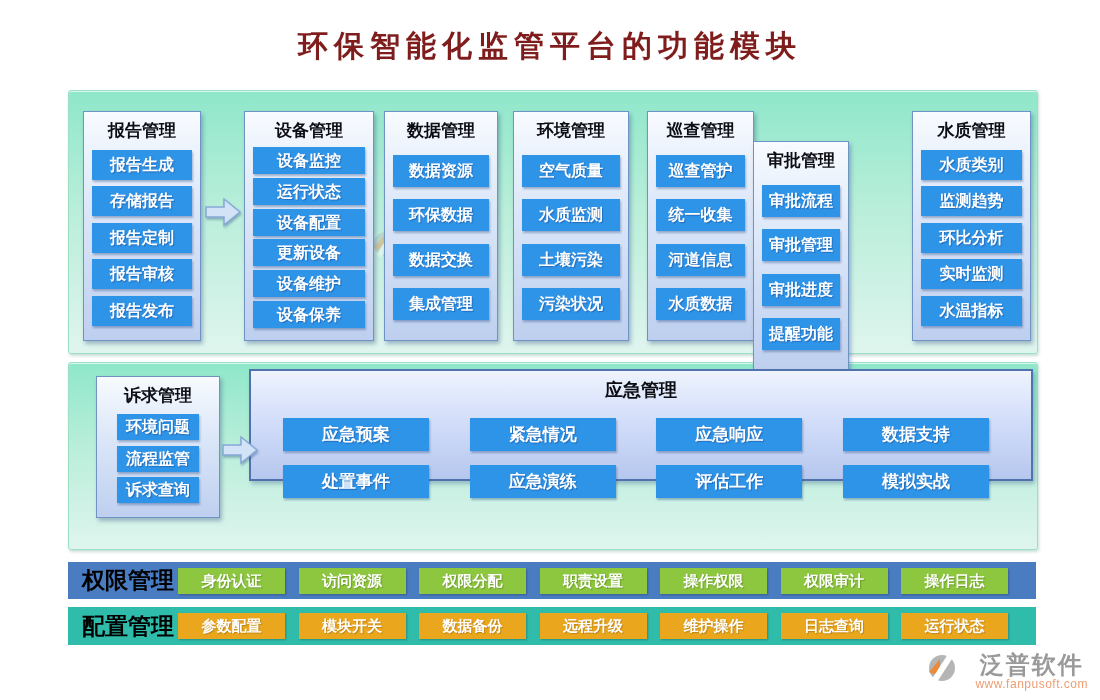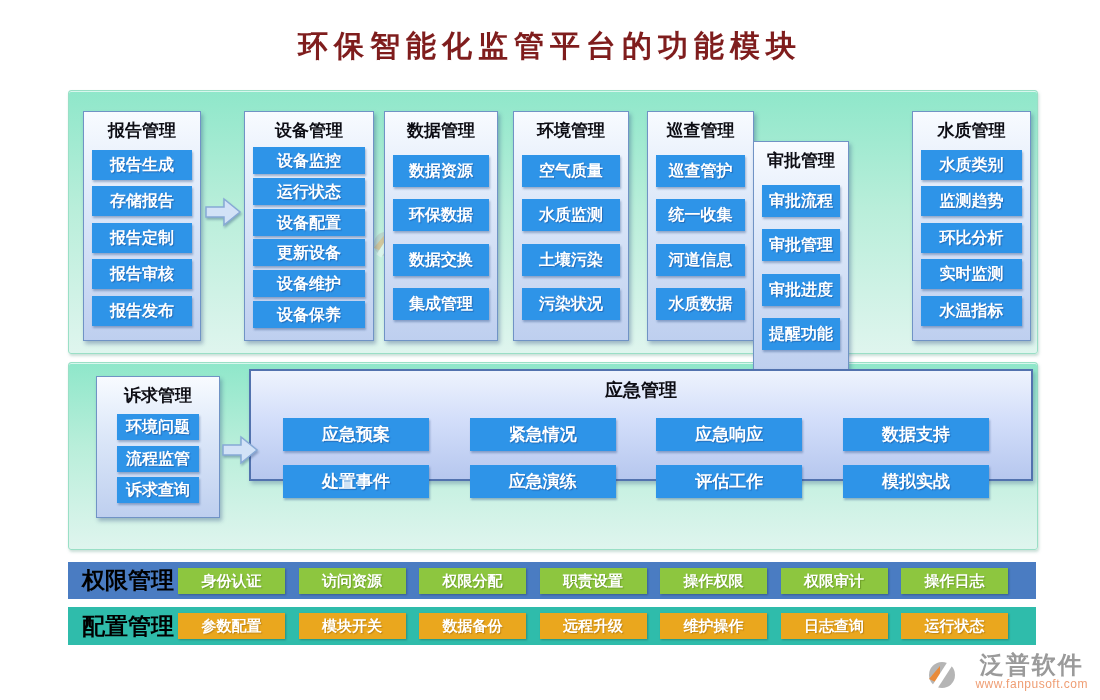--- a/index.html
+++ b/index.html
@@ -48,21 +48,21 @@
     box-sizing:border-box;padding:0 28px 0 14px;z-index:2;}
   #perm-row{top:562px;height:37px;background:#4a7cc2;}
   #conf-row{top:607px;height:38px;background:#2fbcab;}
   .row-lbl{font-size:23px;font-weight:bold;color:#000;width:96px;flex:none;white-space:nowrap;}
   .row-btns{flex:1;display:flex;justify-content:space-between;}
   .row-btns .btn{width:107px;height:26px;line-height:26px;font-size:15px;flex:none;
     box-shadow:1px 1px 2px rgba(0,0,0,.25);}
   .btn.green{background:#8dc63f;text-shadow:1px 1px 1px rgba(80,120,20,.5);}
   .btn.orange{background:#eaa71e;text-shadow:1px 1px 1px rgba(150,100,10,.5);}
   
-  .brandbox{position:absolute;right:12px;top:652px;display:flex;align-items:flex-end;gap:17px;
+  .brandbox{position:absolute;right:12px;top:652px;display:flex;align-items:flex-start;gap:17px;
     font-family:"Liberation Sans","DejaVu Sans",sans-serif;}
   .brand-txt{display:flex;flex-direction:column;align-items:center;}
   .brand-name{font-size:24px;font-weight:bold;color:#9a9a9a;letter-spacing:2px;line-height:26px;}
   .brand-url{font-size:12px;color:#ef9e74;letter-spacing:.5px;margin-top:-1px;}
   
   .watermark{position:absolute;left:302px;top:138px;opacity:.4;z-index:1;}
 </style>
 </head>
 <body>
 

